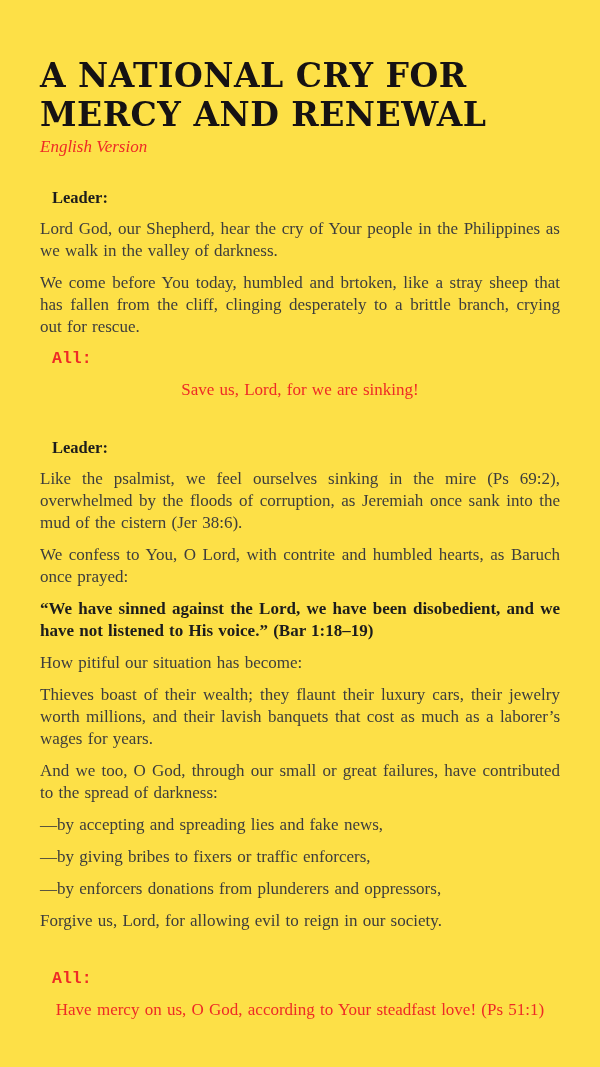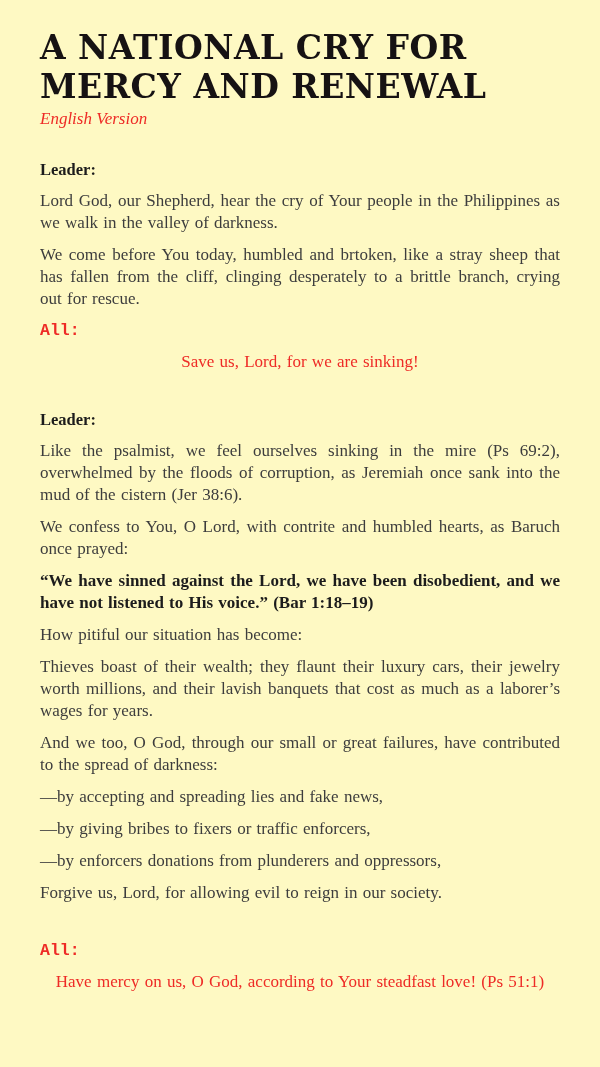--- a/index.html
+++ b/index.html
@@ -10,42 +10,42 @@
   body {
     width: 600px;
     height: 1067px;
     overflow: hidden;
     font-family: "Liberation Serif", serif;
   }
   .page {
     box-sizing: border-box;
     width: 600px;
     height: 1067px;
-    padding: 28px 40px 0 40px;
-    background: #fef9c3;
+    padding: 56px 40px 0 40px;
+    background: #fde047;
   }
   .title {
     margin: 0;
     font-family: "DejaVu Serif", serif;
     font-weight: 700;
     font-size: 33px;
     line-height: 39px;
     letter-spacing: 0.5px;
     color: #161213;
   }
   .title span { display: block; }
   .subtitle {
     margin: 3px 0 30px 0;
     font-style: italic;
     font-size: 17px;
     line-height: 20px;
     color: #ee2b26;
   }
   .speaker {
-    margin: 0 0 9px 0;
+    margin: 0 0 9px 12px;
     font-weight: 700;
     font-size: 16.5px;
     line-height: 22px;
     color: #1c1c1c;
   }
   .speaker.red { color: #ee2b26; font-family: Liberation Mono, monospace; }
   p {
     margin: 0 0 10px 0;
     font-size: 17px;
     line-height: 22px;

